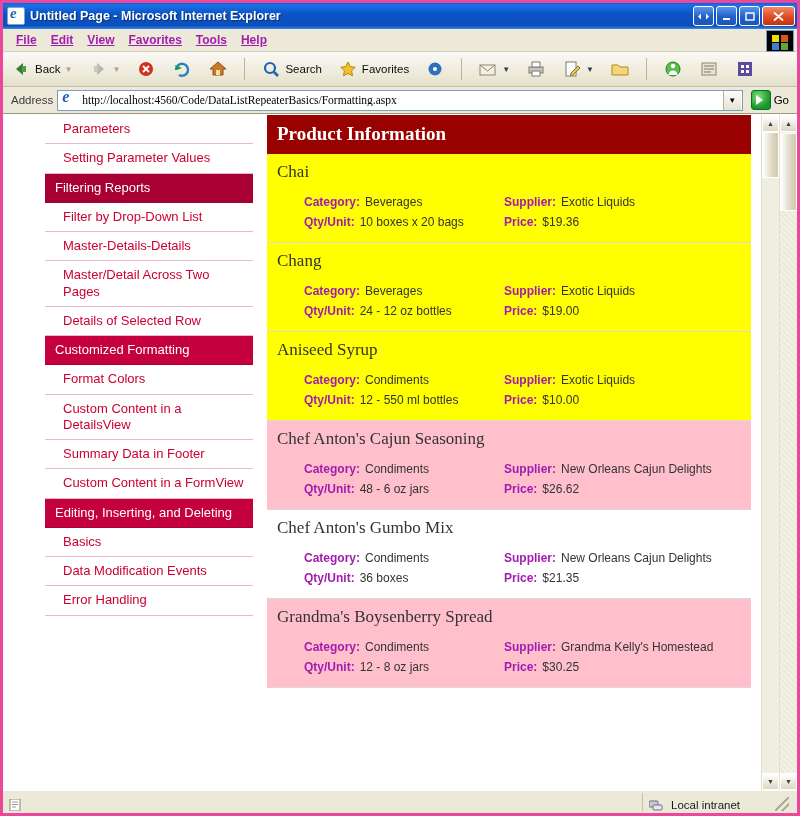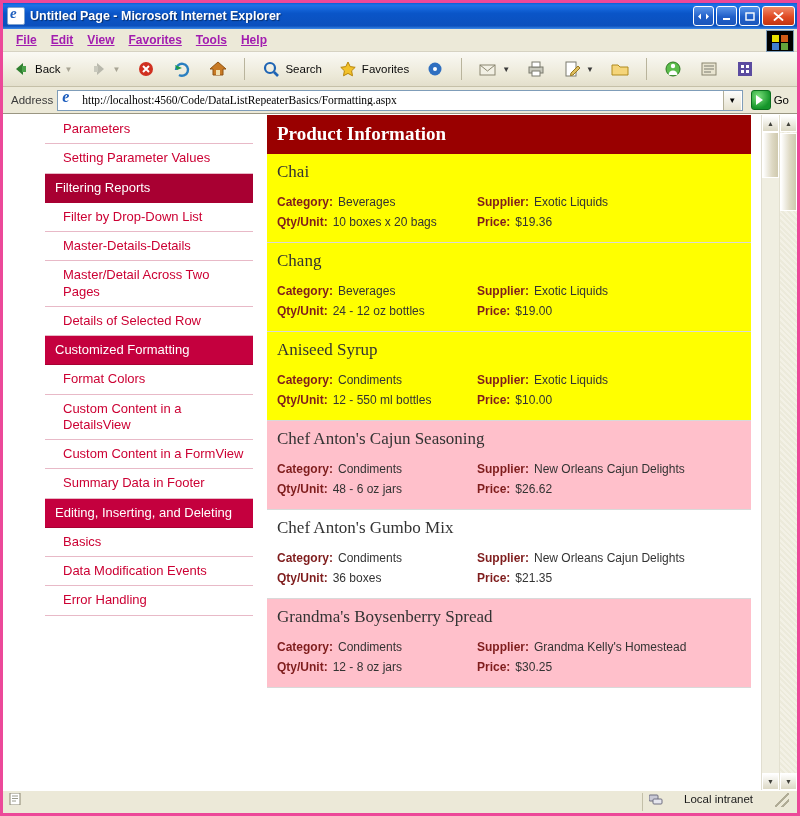--- a/index.html
+++ b/index.html
@@ -289,21 +289,21 @@
     font-size: 12px;
     color: #333333;
     padding: 3px 0;
   }
   .prod-row .cell {
     display: flex;
     gap: 5px;
     white-space: nowrap;
   }
   .prod-row .cell.first { width: 200px; }
-  .lbl { font-weight: bold; color: #7f1d1d; }
+  .lbl { font-weight: bold; color: #a21caf; margin-left: 27px; }
   .val { color: #333333; }
   
   .vscroll {
     width: 17px;
     flex: 0 0 17px;
     background: #f1efe2;
     border-left: 1px solid #e3e0d0;
     display: flex;
     flex-direction: column;
     align-items: center;
@@ -363,22 +363,22 @@
     border-top: 1px solid #ffffff;
     display: flex;
     align-items: center;
     font-size: 11.5px;
     color: #1a1a1a;
     flex: 0 0 auto;
   }
   .status-pane {
     height: 18px;
     display: flex;
-    align-items: flex-start;
-    gap: 21px;
+    align-items: flex-end;
+    gap: 8px;
     padding: 0 6px;
     box-sizing: border-box;
   }
   .status-left { width: 640px; border-right: 1px solid #c3bfa8; }
   .status-right { flex: 1 1 auto; }
   .net-icon {
     width: 14px; height: 12px;
     position: relative;
     flex: 0 0 auto;
   }
@@ -585,22 +585,22 @@
         <div class="side-item">Parameters</div>
         <div class="side-item">Setting Parameter Values</div>
         <div class="side-item section">Filtering Reports</div>
         <div class="side-item">Filter by Drop-Down List</div>
         <div class="side-item">Master-Details-Details</div>
         <div class="side-item">Master/Detail Across Two Pages</div>
         <div class="side-item">Details of Selected Row</div>
         <div class="side-item section light">Customized Formatting</div>
         <div class="side-item">Format Colors</div>
         <div class="side-item">Custom Content in a DetailsView</div>
+        <div class="side-item">Summary Data in Footer</div>
         <div class="side-item">Custom Content in a FormView</div>
-        <div class="side-item">Summary Data in Footer</div>
         <div class="side-item section light">Editing, Inserting, and Deleting</div>
         <div class="side-item">Basics</div>
         <div class="side-item">Data Modification Events</div>
         <div class="side-item">Error Handling</div>
       </div>
 
       <div class="main">
         <div class="panel">
           <div class="panel-header">Product Information</div>
 

